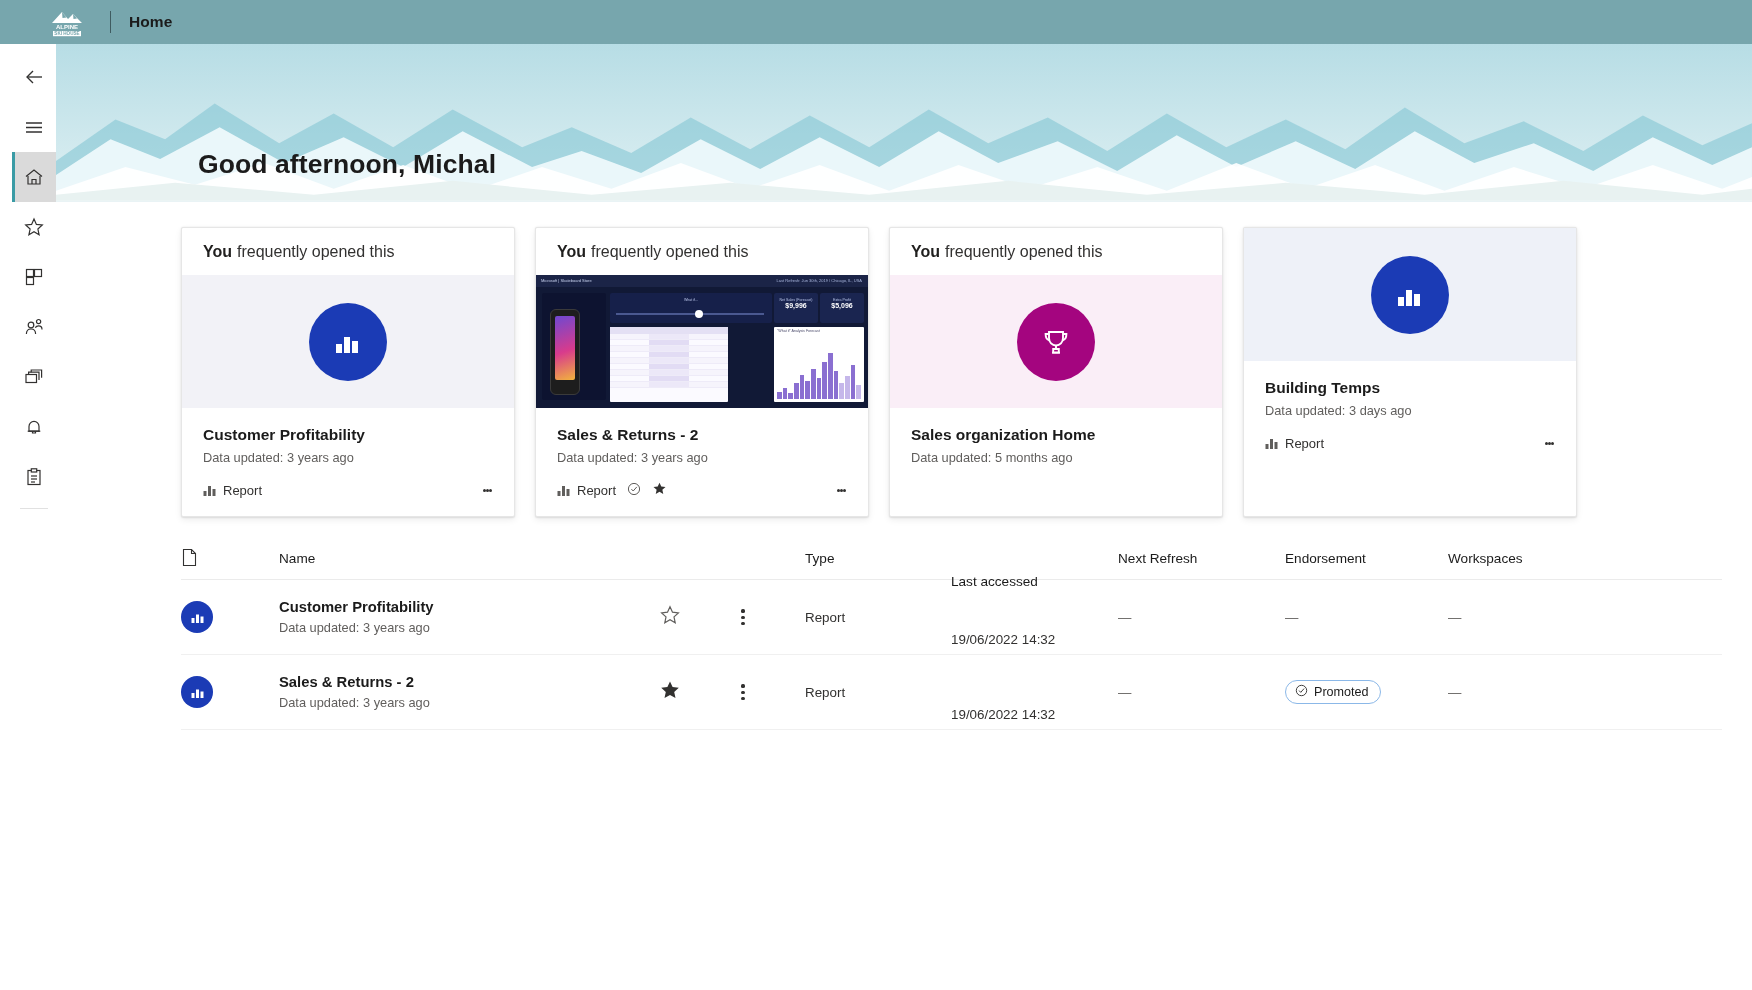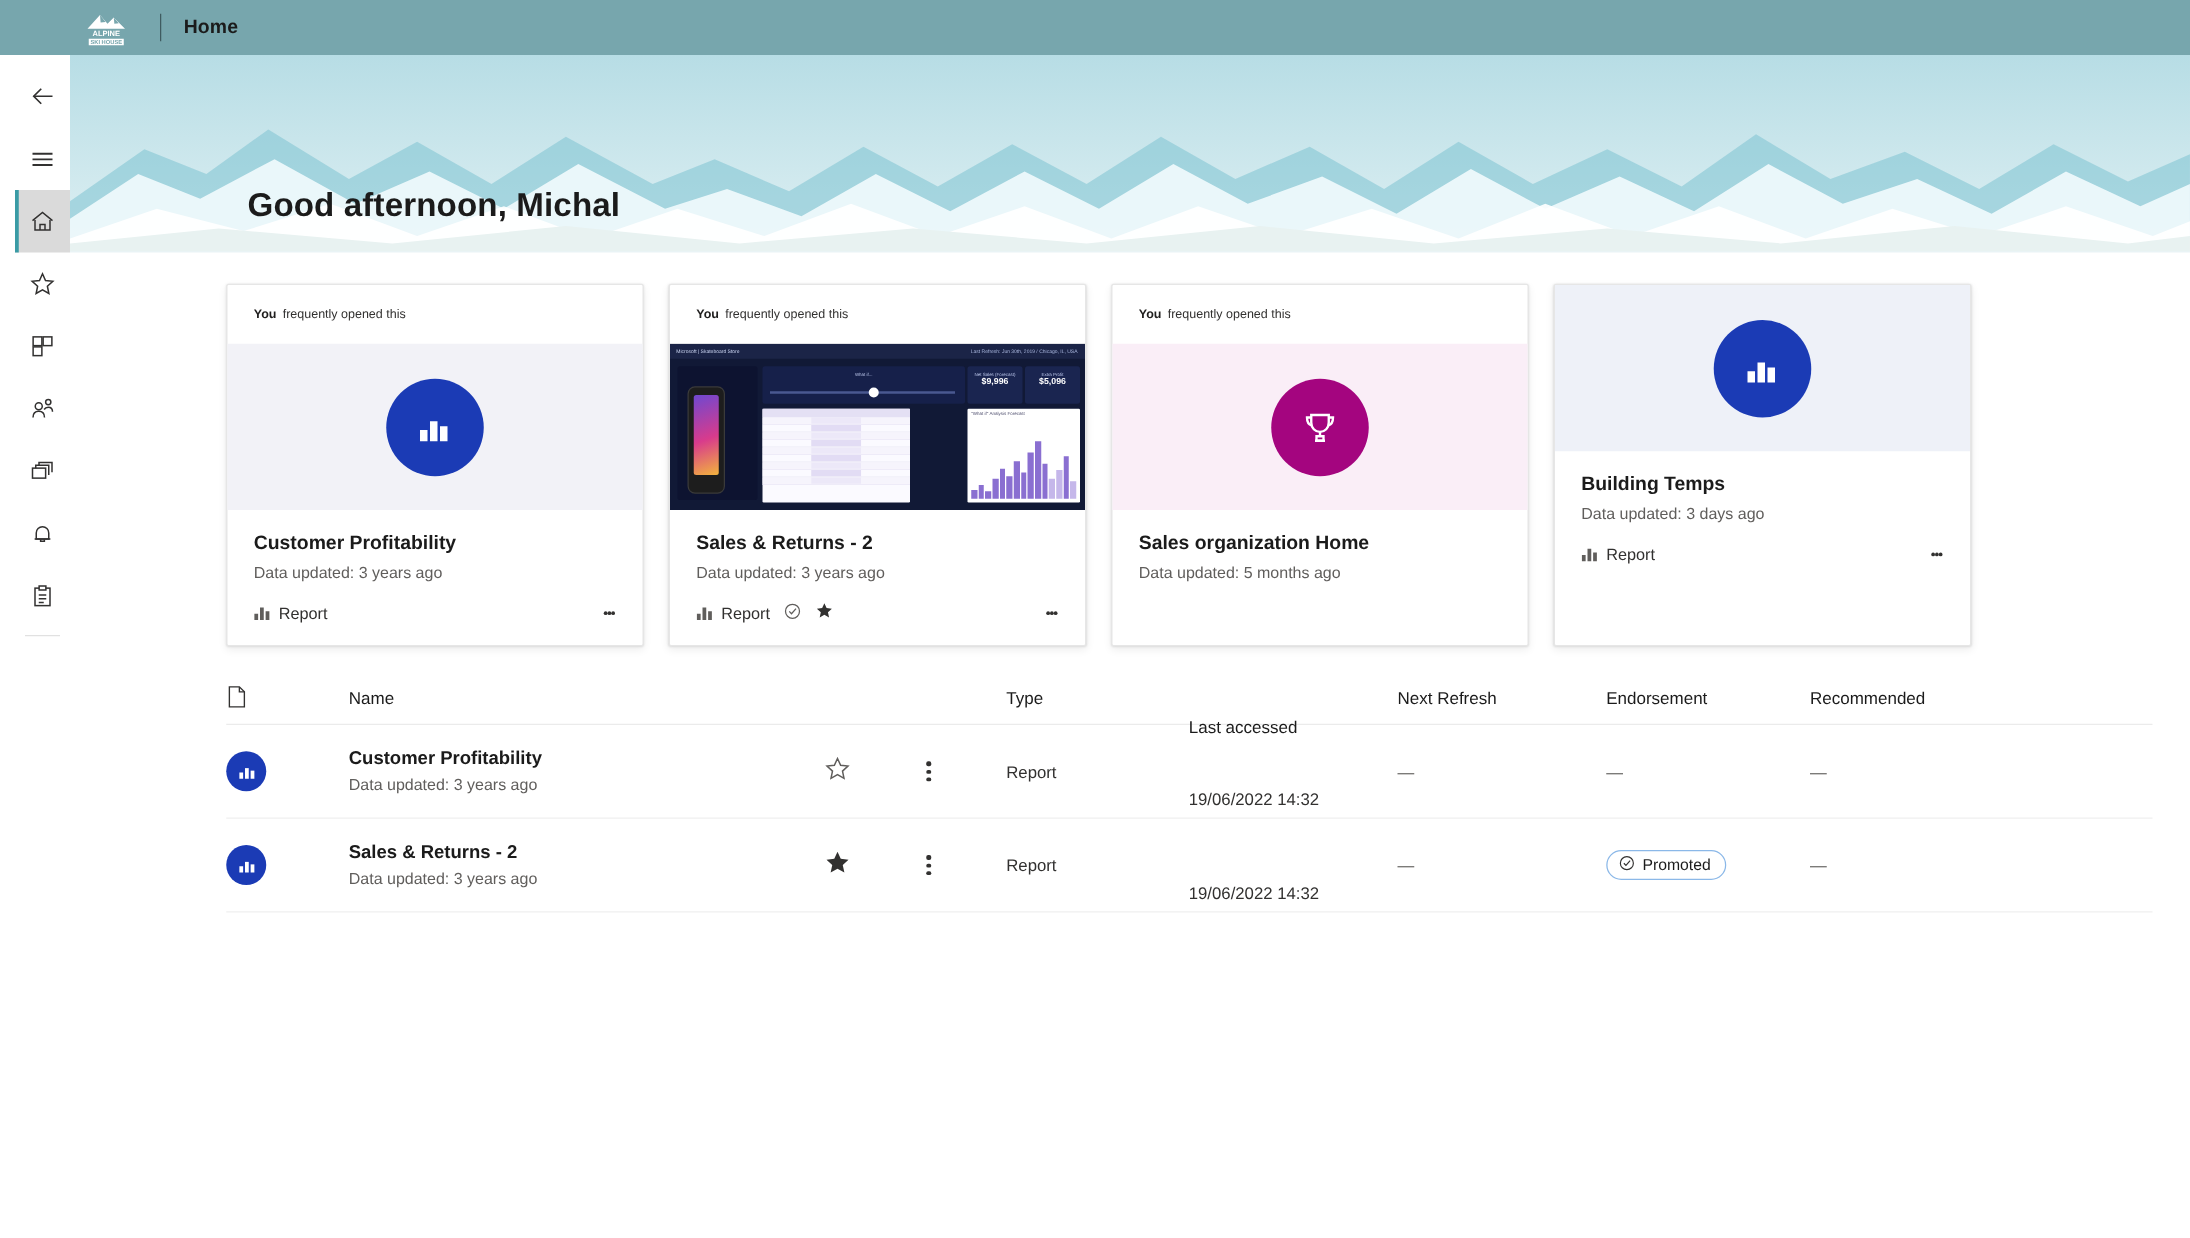--- a/index.html
+++ b/index.html
@@ -7,21 +7,21 @@
     width: 1752px; height: 990px;
     font-family: "Liberation Sans", sans-serif;
     background: #ffffff;
     overflow: hidden;
   }
   .app { position: relative; width: 1752px; height: 990px; display: flex; flex-direction: column; }
 
   
   .topbar {
     height: 44px; min-height: 44px; background: #77a6ad;
-    display: flex; align-items: center; padding-left: 66px; color: #1b1b1b;
+    display: flex; align-items: center; padding-left: 48px; color: #1b1b1b;
     position: relative; z-index: 40;
   }
   .brand-logo {
     width: 46px; height: 30px; display: flex; flex-direction: column;
     align-items: center; justify-content: center; position: relative;
   }
   .brand-logo svg { display: block; }
   .brand-sep { width: 1px; height: 22px; background: #3f5b60; margin: 0 18px 0 16px; }
   .topbar-title { font-size: 15.5px; font-weight: bold; color: #1b1b1b; letter-spacing: .1px; }
 
@@ -66,21 +66,21 @@
     margin: 44px 0 0 125px;
   }
 
   
   .cards { display: flex; gap: 20px; margin: 25px 0 0 125px; padding-right: 10px; }
   .card {
     width: 334px; background: #fff; border: 1px solid #e6e6e6; border-radius: 2px;
     box-shadow: 0 0.6px 1.8px rgba(0,0,0,.10), 0 3px 7px rgba(0,0,0,.07);
     display: flex; flex-direction: column; cursor: pointer;
   }
-  .card-head { height: 47px; display: flex; align-items: center; padding: 0 0 0 21px; font-size: 10px; color: #323130; }
+  .card-head { height: 47px; display: flex; align-items: center; padding: 0 0 0 21px; font-size: 16px; color: #323130; }
   .card-head b { font-weight: bold; margin-right: 5px; color:#201f1e; }
   .card-thumb { height: 133px; position: relative; overflow: hidden; display:flex; align-items:center; justify-content:center; }
   .thumb-plain { background: #f2f2f7; }
   .thumb-pink  { background: #faeef7; }
   .thumb-blue  { background: #eef1f8; }
   .thumb-circle {
     width: 78px; height: 78px; border-radius: 50%;
     display: flex; align-items: center; justify-content: center;
   }
   .card-body { padding: 17px 21px 0 21px; }
@@ -529,21 +529,21 @@
                 </svg>
               </span>
             </div>
             <div class="c-name">Name</div>
             <div class="c-fav"></div>
             <div class="c-kebab"></div>
             <div class="c-type">Type</div>
             <div class="c-acc">Last accessed</div>
             <div class="c-next">Next Refresh</div>
             <div class="c-end">Endorsement</div>
-            <div class="c-sens">Recommended</div>
+            <div class="c-sens">Workspaces</div>
           </div>
 
           <div class="grid-row data">
             <div class="c-icon">
               <div class="report-avatar">
                 <svg width="17" height="17" viewBox="0 0 17 17" aria-hidden="true">
                   <rect x="2.5" y="9" width="3" height="5" fill="#fff"></rect>
                   <rect x="7" y="5.5" width="3" height="8.5" fill="#fff"></rect>
                   <rect x="11.5" y="7.5" width="3" height="6.5" fill="#fff"></rect>
                 </svg>

